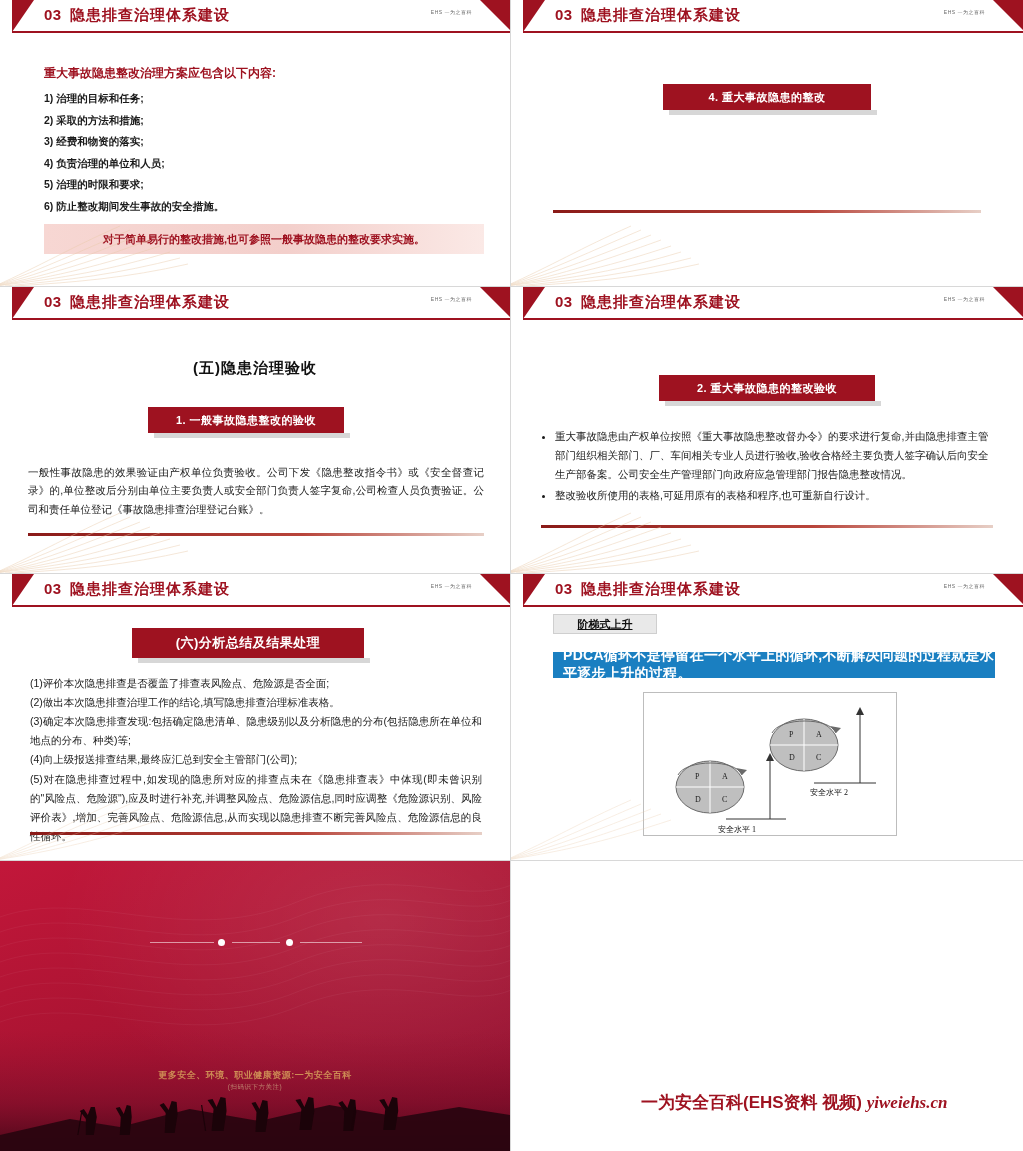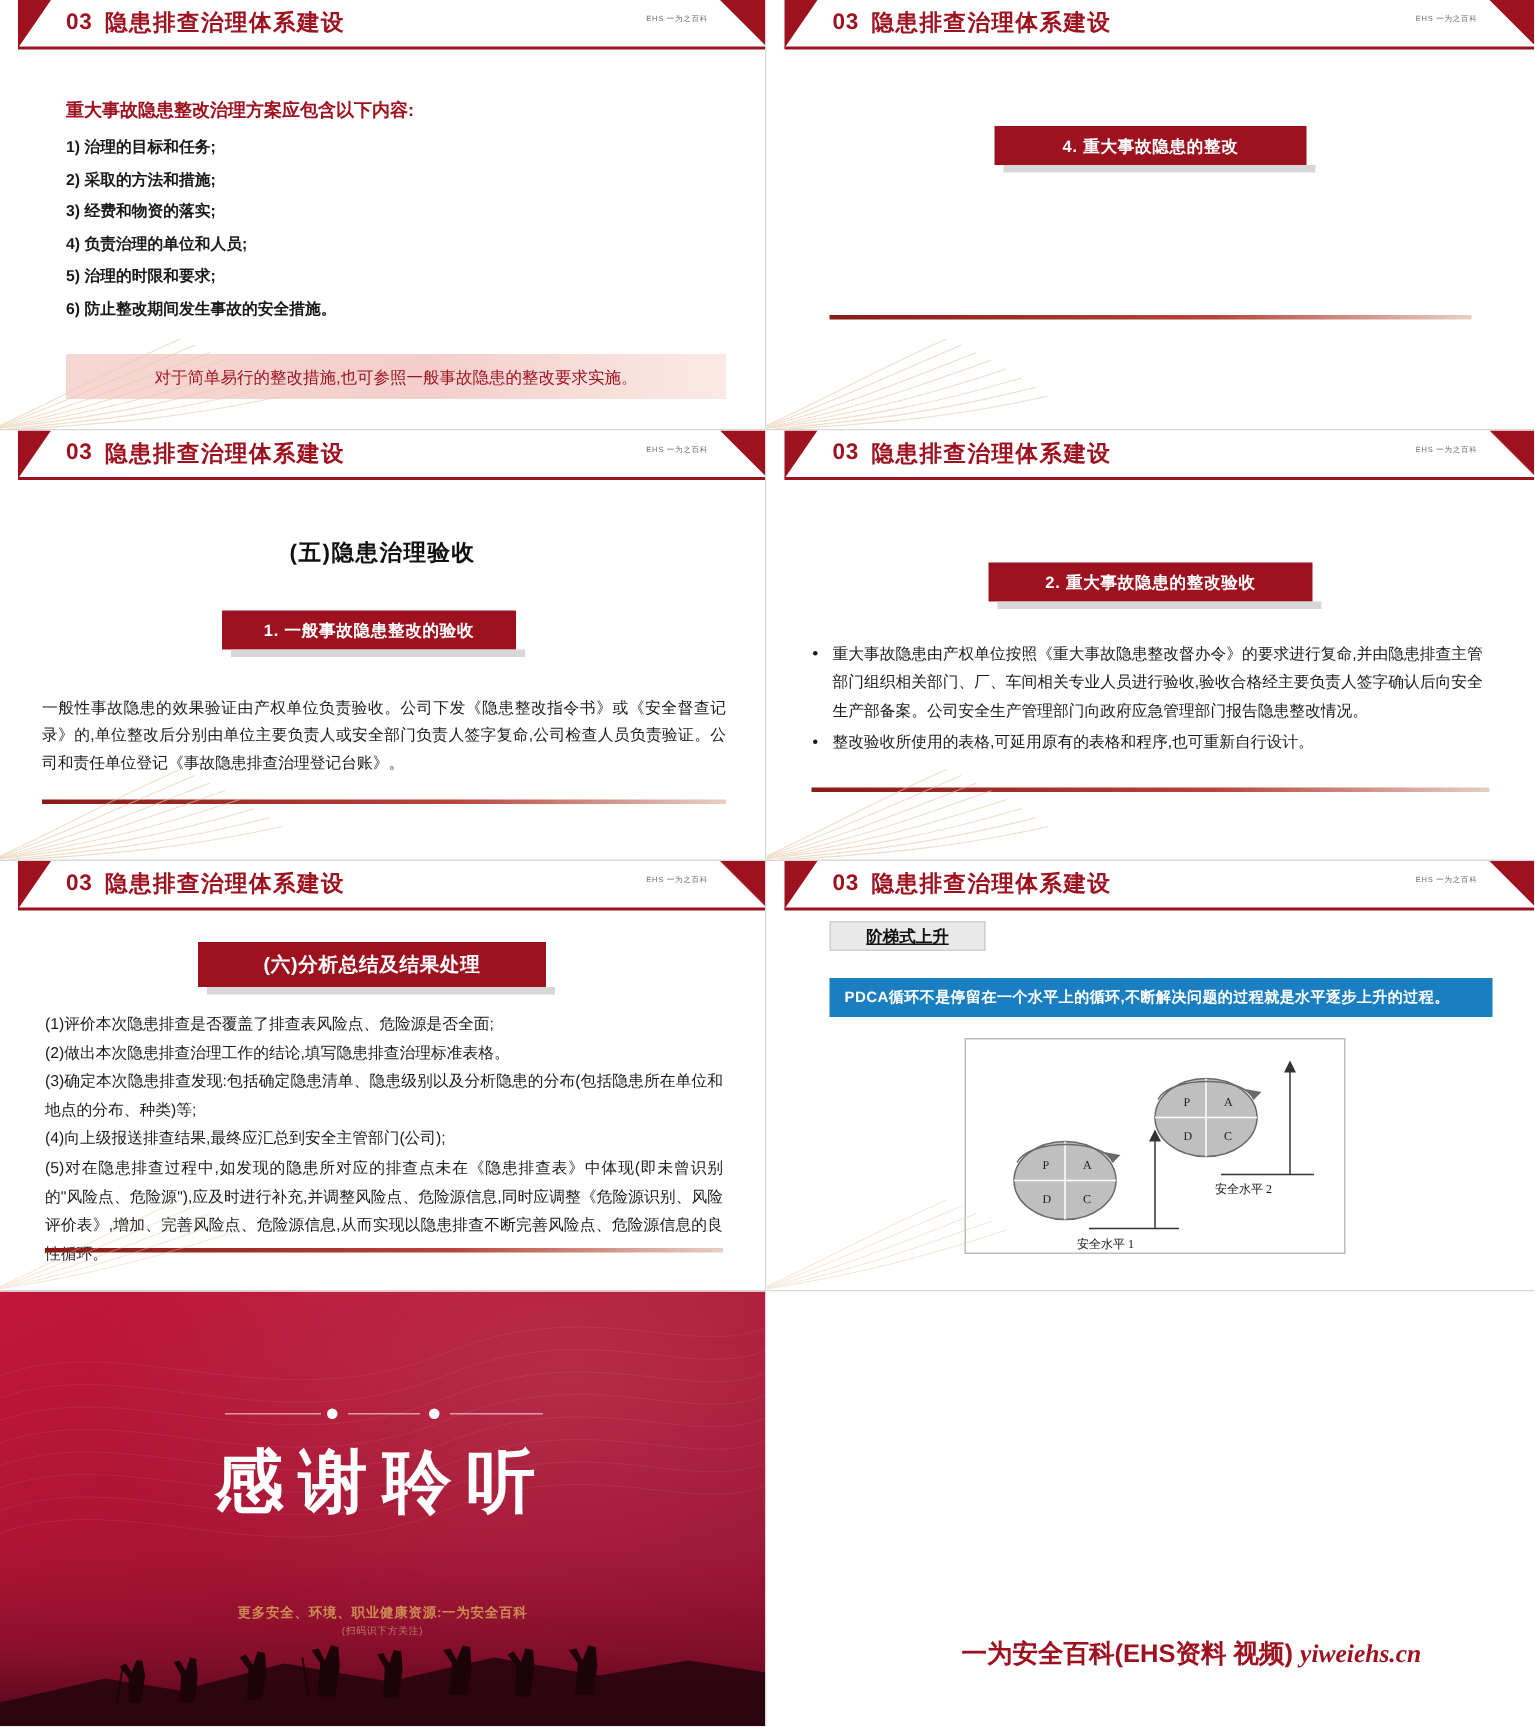--- a/index.html
+++ b/index.html
@@ -105,22 +105,22 @@
     position: absolute; left: 6px; top: 100%;
     width: 100%; height: 5px;
     background: #c9c9c9;
     opacity: .75;
   }
 
   .pinkbar {
     position: absolute;
     background: linear-gradient(90deg, #f7d7d3 0%, #f3cfcb 55%, #fbe9e6 100%);
     color: #9e1220;
-    font-size: 11px; font-weight: normal;
-    display: flex; align-items: center; justify-content: center; margin-top: 12px;
+    font-size: 11px; font-weight: bold;
+    display: flex; align-items: center; justify-content: center;
   }
 
   .underline-rule {
     position: absolute;
     height: 3px;
     background: linear-gradient(90deg, #8a1a18 0%, #b8443a 60%, #e7cfc6 100%);
   }
 
   
   .wave {
@@ -154,21 +154,21 @@
     color: #111;
     font-size: 11px;
     font-weight: bold;
     display: flex; align-items: center; justify-content: center;
     border: 1px solid #cfcfcf;
   }
   .bluebar {
     position: absolute;
     background: #1a7fc1;
     color: #fff;
-    font-size: 10px;
+    font-size: 14px;
     font-weight: bold;
     display: flex; align-items: center; padding-left: 10px;
     letter-spacing: .3px;
   }
   .figure-box {
     position: absolute;
     background: #ffffff;
     border: 1px solid #bdbdbd;
   }
 
@@ -472,21 +472,20 @@
         </svg>
 
         <div class="dots">
           <div class="ln" style="left:150px; width:64px;"></div>
           <div class="dt" style="left:218px;"></div>
           <div class="ln" style="left:232px; width:48px;"></div>
           <div class="dt" style="left:286px;"></div>
           <div class="ln" style="left:300px; width:62px;"></div>
         </div>
 
-        <div class="bigtitle">感谢聆听</div>
         <div class="sub">更多安全、环境、职业健康资源:一为安全百科</div>
         <div class="sub2">(扫码识下方关注)</div>
 
         <svg class="silhouette" viewBox="0 0 511 120" preserveAspectRatio="none">
           <defs>
             <linearGradient id="gsky" x1="0" y1="0" x2="0" y2="1">
               <stop offset="0%" stop-color="#8b0f2c" stop-opacity="0"></stop>
               <stop offset="60%" stop-color="#6d0b24" stop-opacity="0.55"></stop>
               <stop offset="100%" stop-color="#3d0615" stop-opacity="0.9"></stop>
             </linearGradient>

